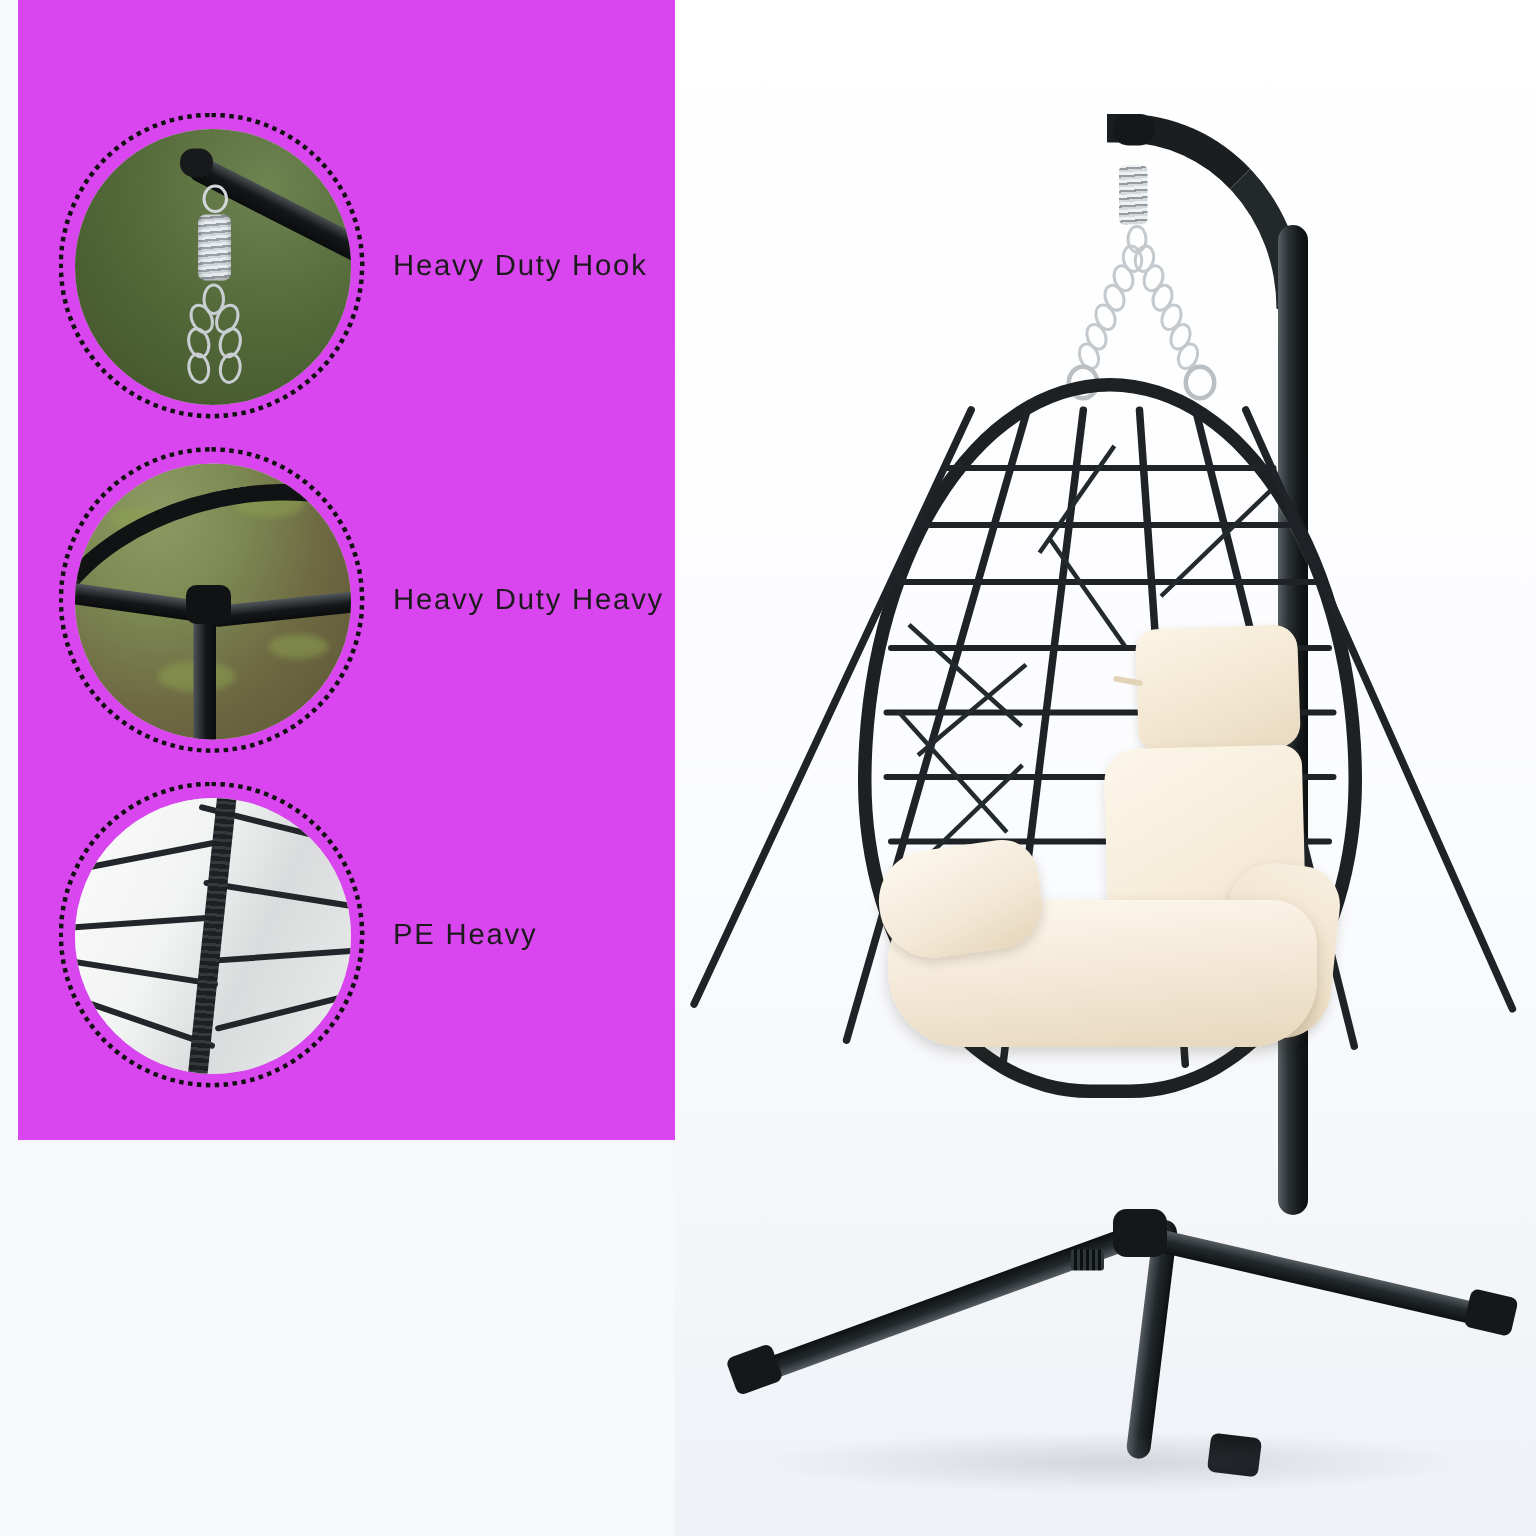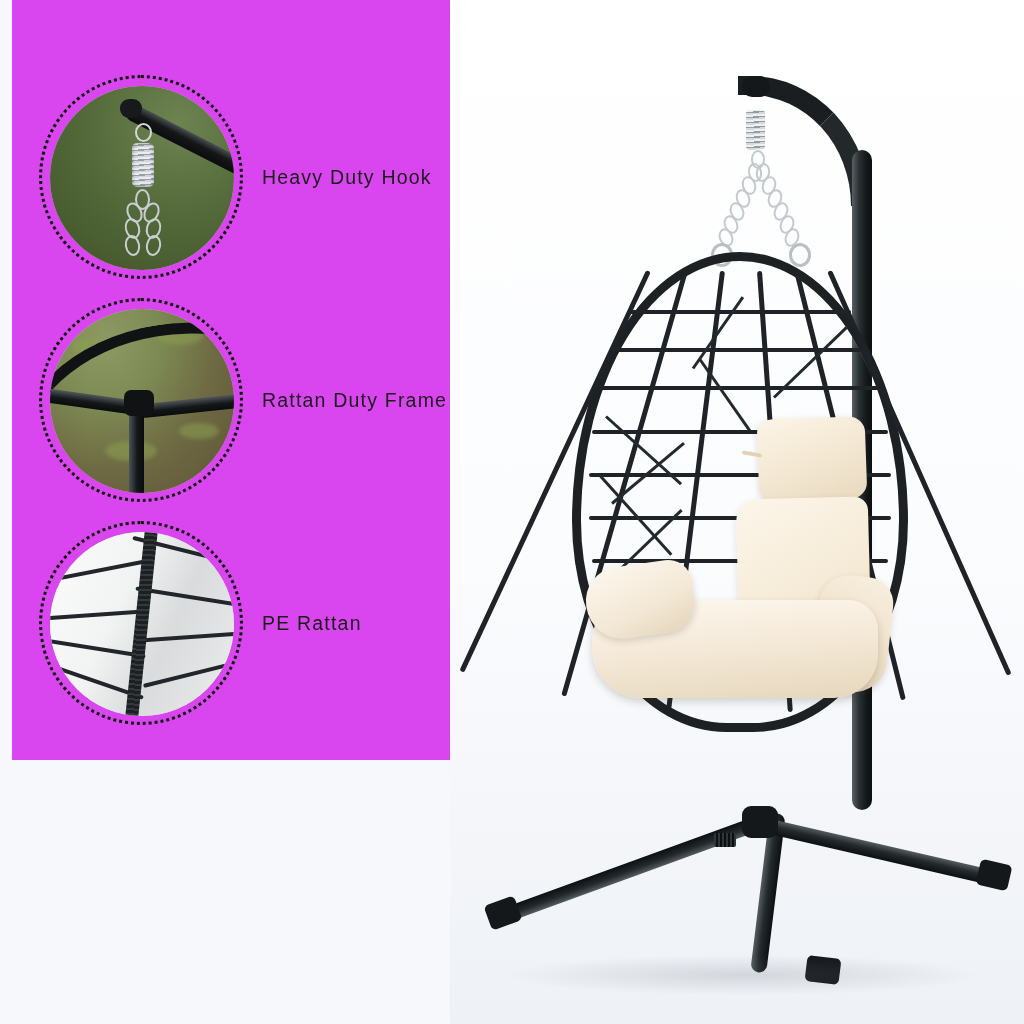--- a/index.html
+++ b/index.html
@@ -482,40 +482,40 @@
             <div class="grass-tuft" style="left:30%;top:72%;width:52px;height:20px;"></div>
             <div class="grass-tuft" style="left:70%;top:62%;width:40px;height:16px;"></div>
             <div class="frame-ring"></div>
             <div class="frame-arm fa-left"></div>
             <div class="frame-arm fa-right"></div>
             <div class="frame-arm fa-down"></div>
             <div class="frame-hub"></div>
           </div>
         </div>
       </div>
-      <div class="feature-label">Rattan Duty Frame</div>
+      <div class="feature-label">Heavy Duty Heavy</div>
     </div>
 
     <div class="feature-row r3">
       <div class="thumb">
         <div class="thumb-inner">
           <div class="ph ph-rattan">
             <div class="rat-thin" style="left:-6%;top:20%;width:62%;transform:rotate(-11deg);"></div>
             <div class="rat-thin" style="left:-6%;top:44%;width:60%;transform:rotate(-4deg);"></div>
             <div class="rat-thin" style="left:-6%;top:62%;width:58%;transform:rotate(9deg);"></div>
             <div class="rat-thin" style="left:-4%;top:80%;width:56%;transform:rotate(19deg);"></div>
             <div class="rat-thin" style="left:44%;top:10%;width:64%;transform:rotate(14deg);"></div>
             <div class="rat-thin" style="left:46%;top:34%;width:60%;transform:rotate(9deg);"></div>
             <div class="rat-thin" style="left:48%;top:56%;width:58%;transform:rotate(-4deg);"></div>
             <div class="rat-thin" style="left:50%;top:76%;width:54%;transform:rotate(-14deg);"></div>
             <div class="rat-main"></div>
           </div>
         </div>
       </div>
-      <div class="feature-label">PE Rattan</div>
+      <div class="feature-label">PE Heavy</div>
     </div>
 
   </div>
 
   <div id="right-panel"></div>
 
 
   <div class="stand-curve"></div>
   <div class="stand-nub"></div>
   <div class="stand-post"></div>

